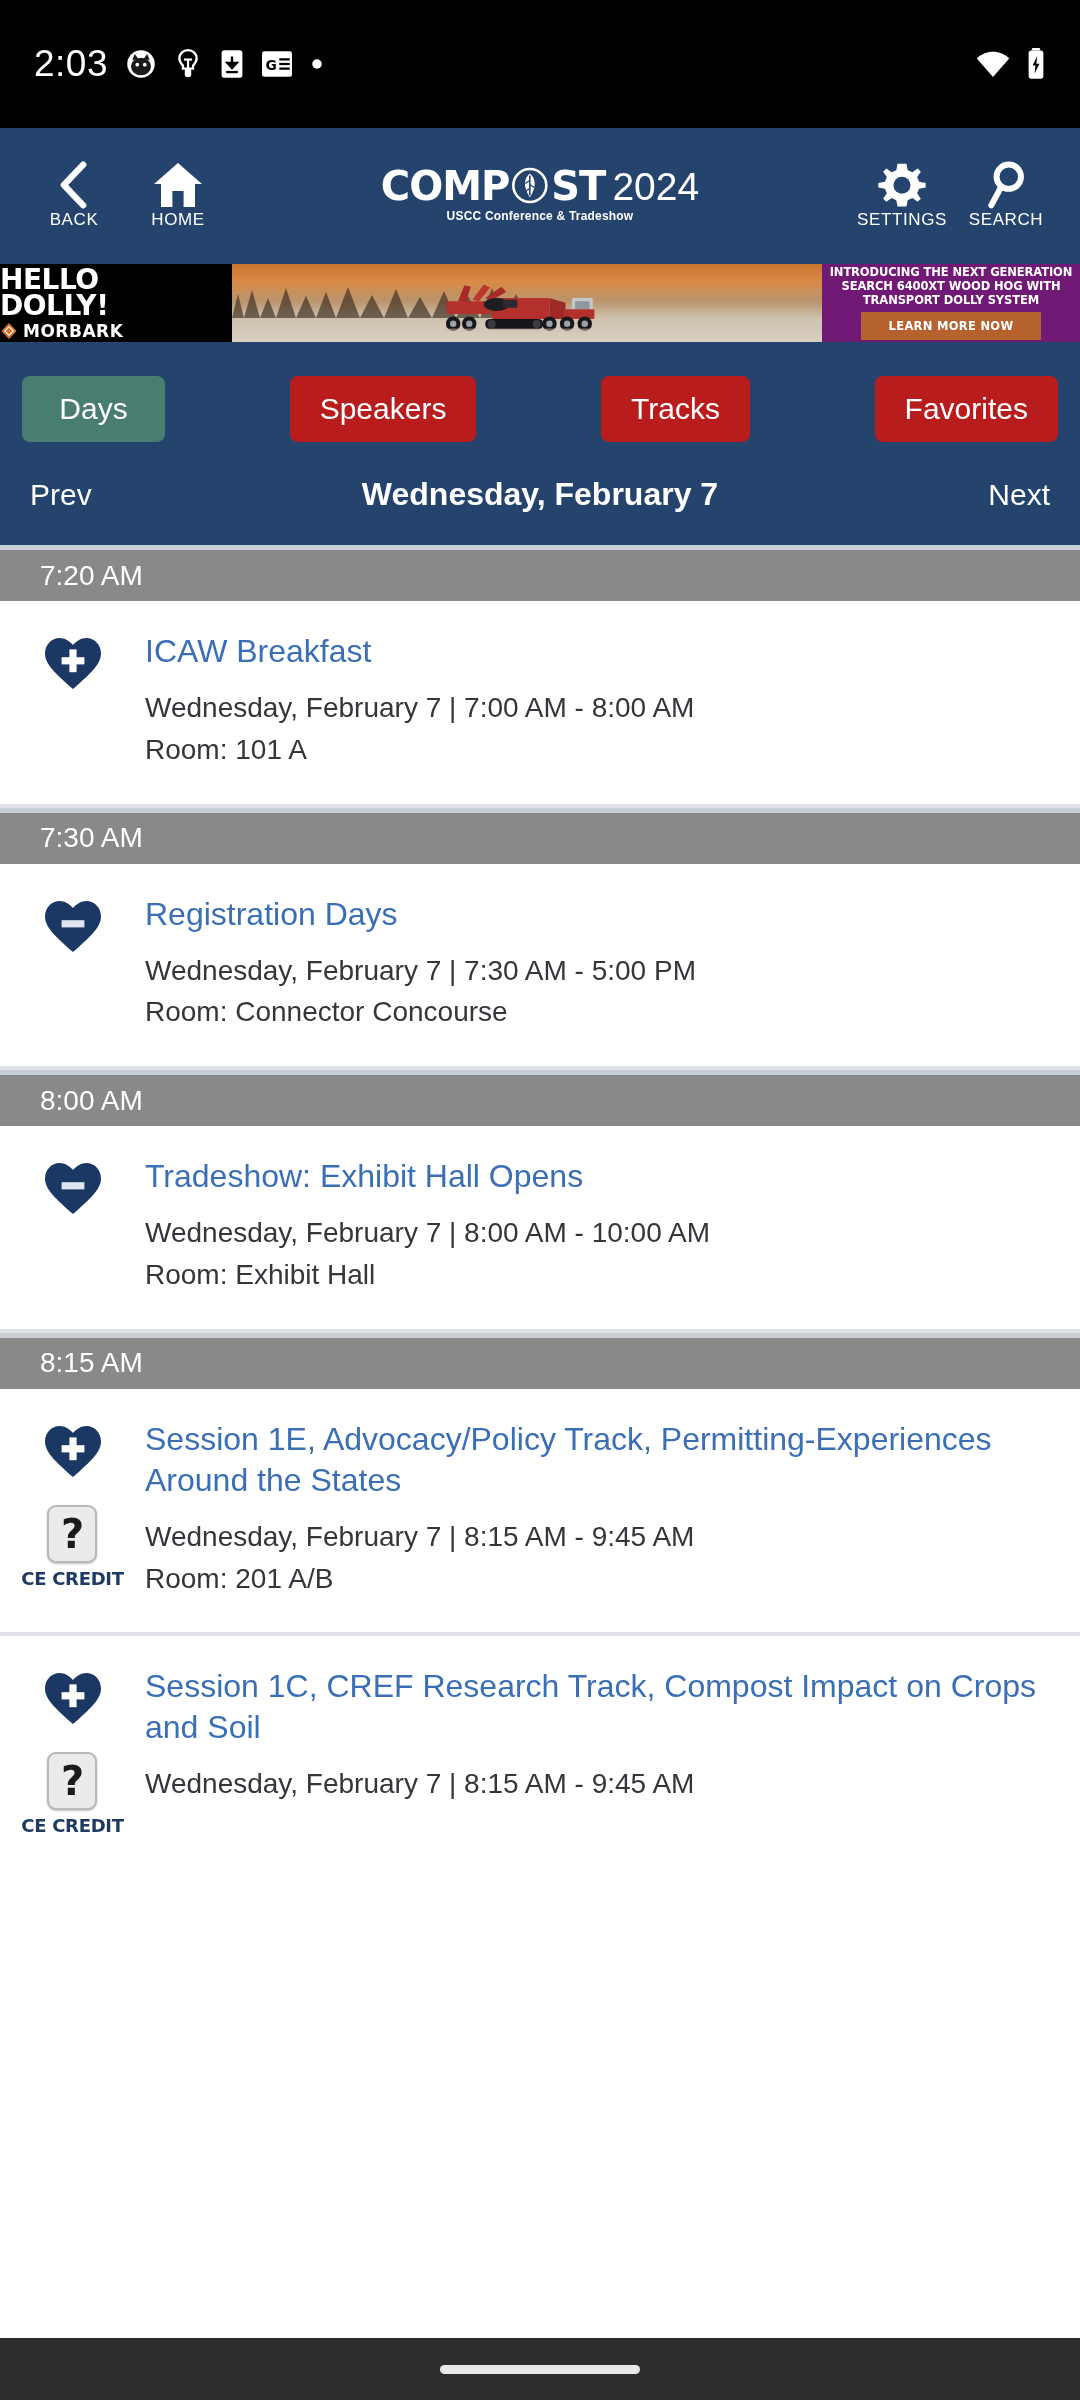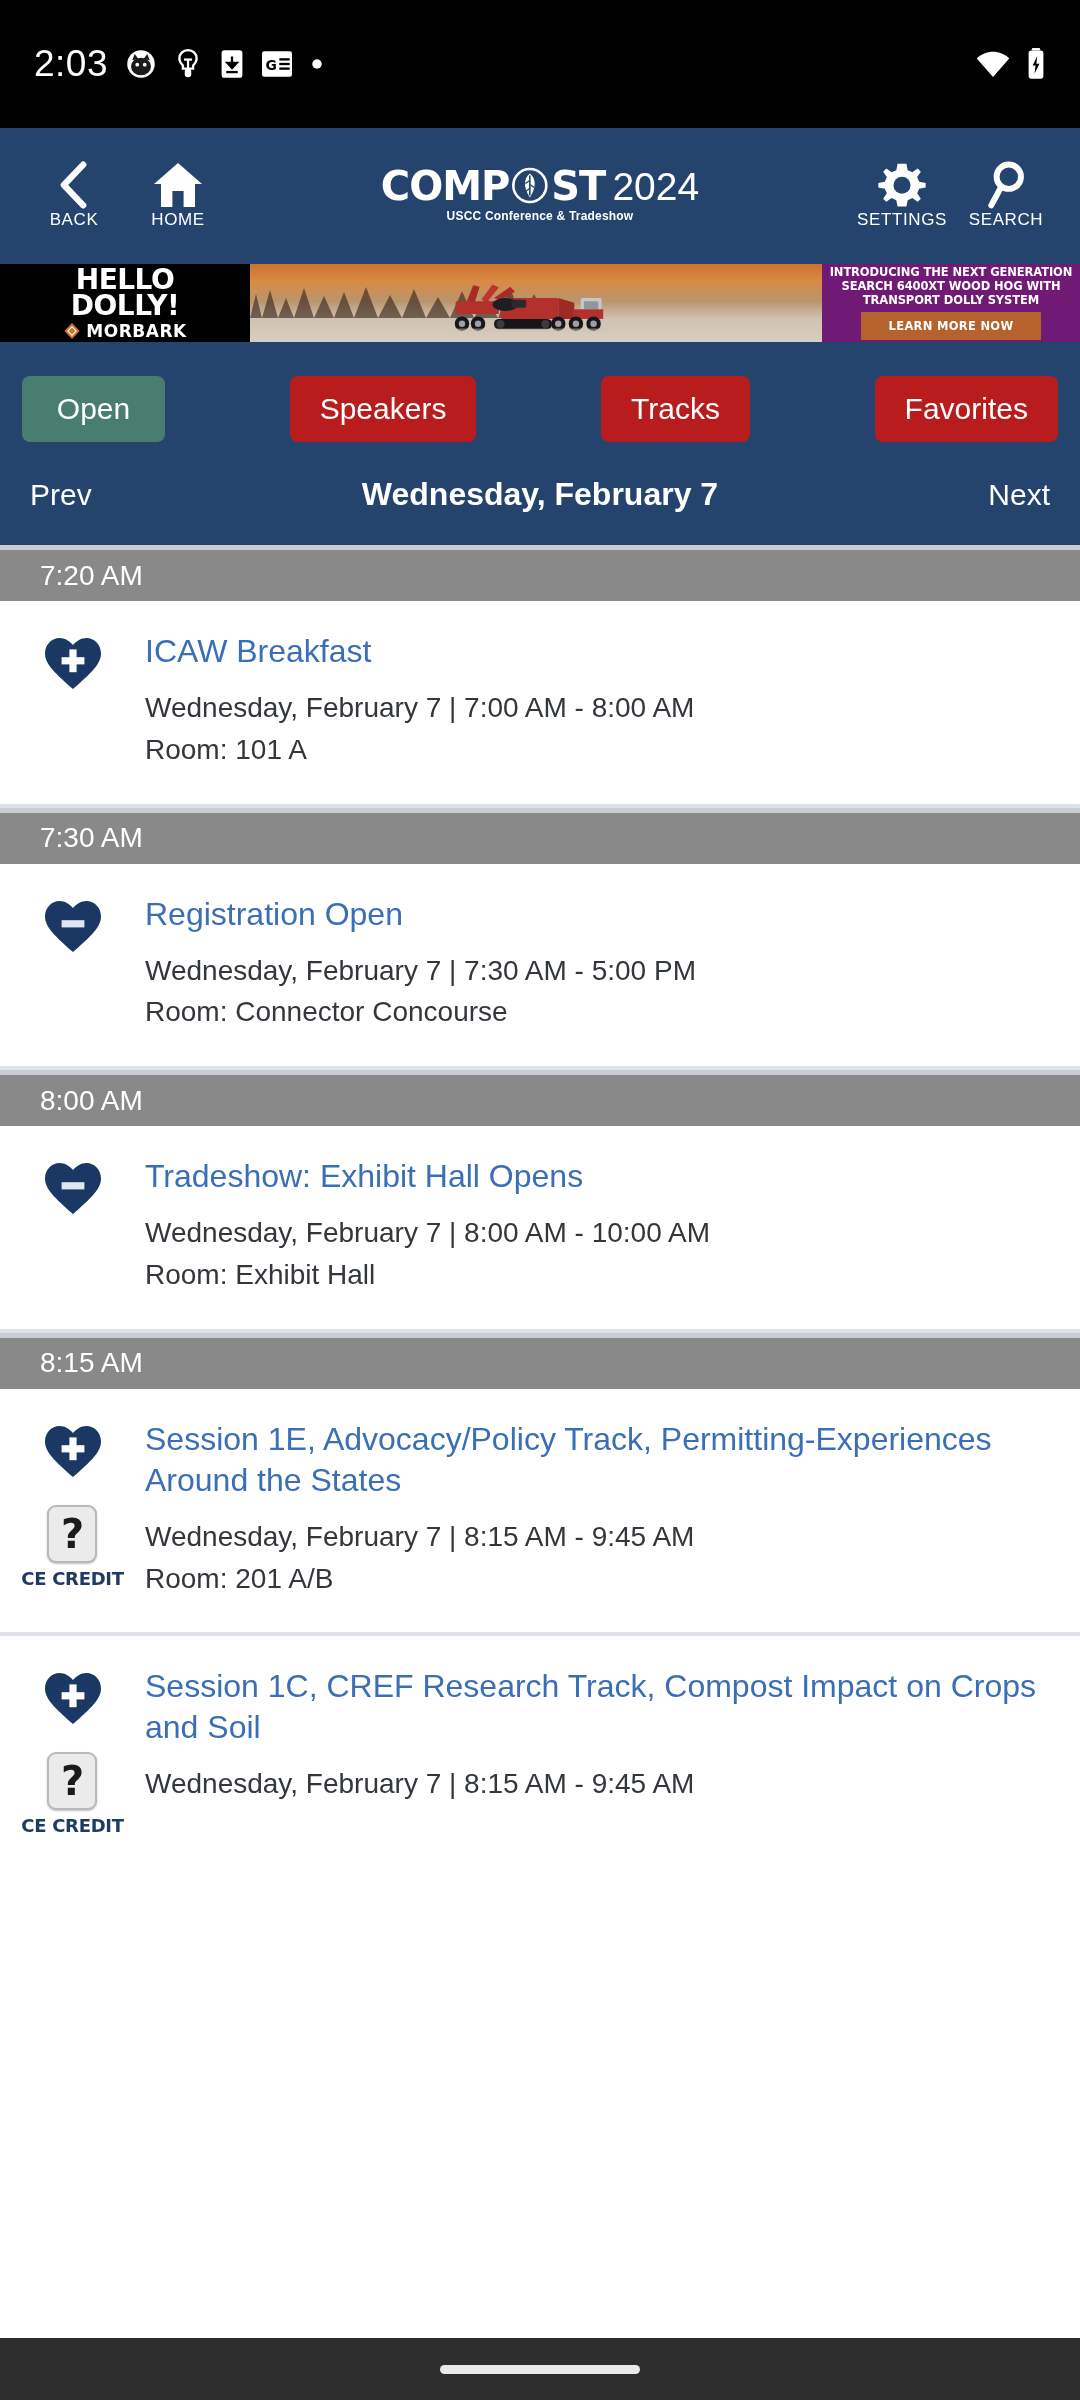--- a/index.html
+++ b/index.html
@@ -48,22 +48,22 @@
   .logo-year{ font-size:39px; font-weight:300; margin-left:7px; line-height:1; }
   .logo-sub{ font-size:12px; font-weight:bold; letter-spacing:.2px; margin-top:3px; }
 
   
   .banner{
     height:86px; width:1080px; display:flex; background:#000;
     border-top:4px solid #24446e; border-bottom:4px solid #24446e;
     overflow:hidden; position:relative;
   }
   .ban-left{
-    width:250px; background:#000; color:#fff;
-    display:flex; flex-direction:column; align-items:center; justify-content:center;
+    width:232px; background:#000; color:#fff;
+    display:flex; flex-direction:column; align-items:flex-start; justify-content:center;
     flex:none; padding-top:2px;
   }
   .ban-hello{
     font-family:"DejaVu Sans", sans-serif;
     font-size:28px; font-weight:bold; line-height:.92; letter-spacing:-.5px;
     text-align:center;
   }
   .ban-brand{ display:flex; align-items:center; gap:5px; margin-top:2px; }
   .ban-brand-txt{ font-family:"DejaVu Sans", sans-serif; font-size:17px; font-weight:bold; letter-spacing:.5px; }
   .ban-mid{
@@ -336,21 +336,21 @@
       <div class="ban-r-txt">INTRODUCING THE NEXT GENERATION</div>
       <div class="ban-r-txt">SEARCH 6400XT WOOD HOG WITH</div>
       <div class="ban-r-txt">TRANSPORT DOLLY SYSTEM</div>
       <div class="ban-cta">LEARN MORE NOW</div>
     </div>
   </div>
 
   <div class="navzone">
     <div class="tabs">
       <div class="tab active">
-        <span>Open</span>
+        <span>Days</span>
       </div>
       <div class="tab">
         <span>Speakers</span>
       </div>
       <div class="tab">
         <span>Tracks</span>
       </div>
       <div class="tab">
         <span>Favorites</span>
       </div>
@@ -387,21 +387,21 @@
     <div class="event">
       <div class="ev-icons">
         <span class="heart">
           <svg width="60" height="56" viewBox="0 0 30 28">
             <path d="M15 27 C6 19 1 14.5 1 9.2 C1 4.8 4.3 1.5 8.3 1.5 C10.8 1.5 13.3 2.9 15 5 C16.7 2.9 19.2 1.5 21.7 1.5 C25.7 1.5 29 4.8 29 9.2 C29 14.5 24 19 15 27 Z" fill="#1b3864"></path>
             <rect x="9.3" y="11.1" width="11.4" height="3.6" fill="#dfe6ef"></rect>
           </svg>
         </span>
       </div>
       <div class="ev-body">
-        <div class="ev-title">Registration Open</div>
+        <div class="ev-title">Registration Days</div>
         <div class="ev-meta">Wednesday, February 7 | 7:30 AM - 5:00 PM</div>
         <div class="ev-meta">Room: Connector Concourse</div>
       </div>
     </div>
 
     <div class="timehdr">8:00 AM</div>
     <div class="event">
       <div class="ev-icons">
         <span class="heart">
           <svg width="60" height="56" viewBox="0 0 30 28">

